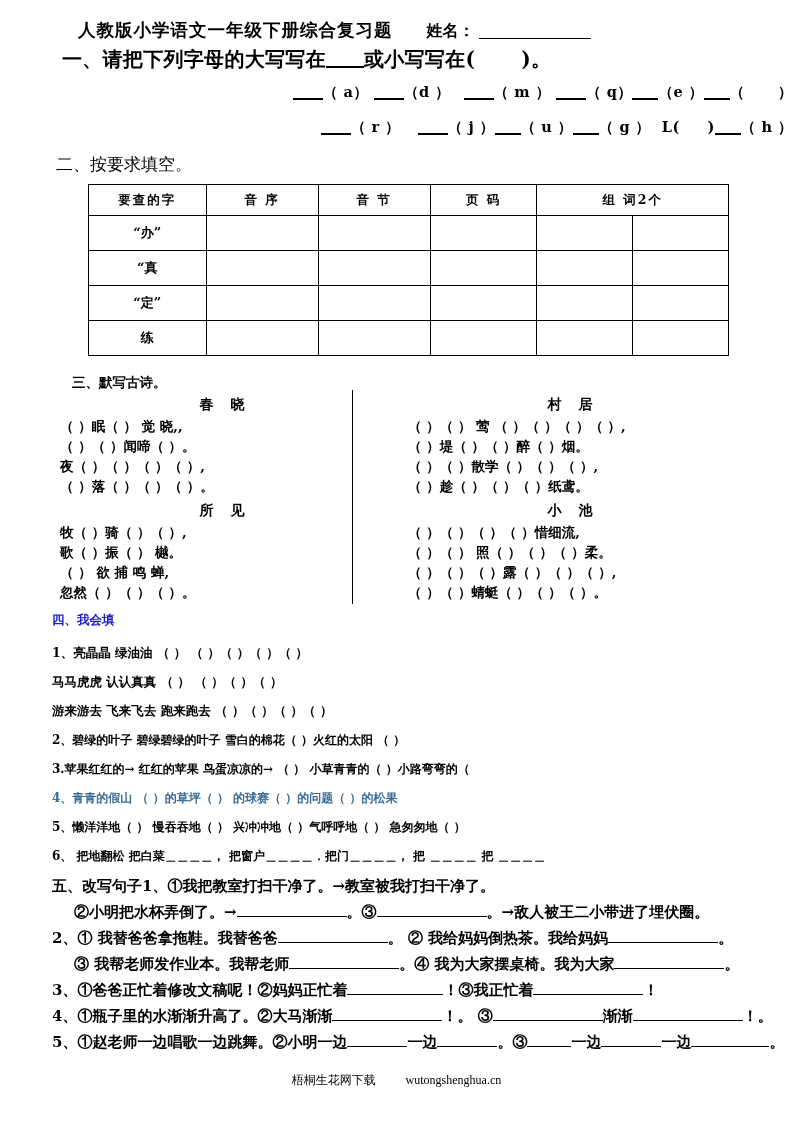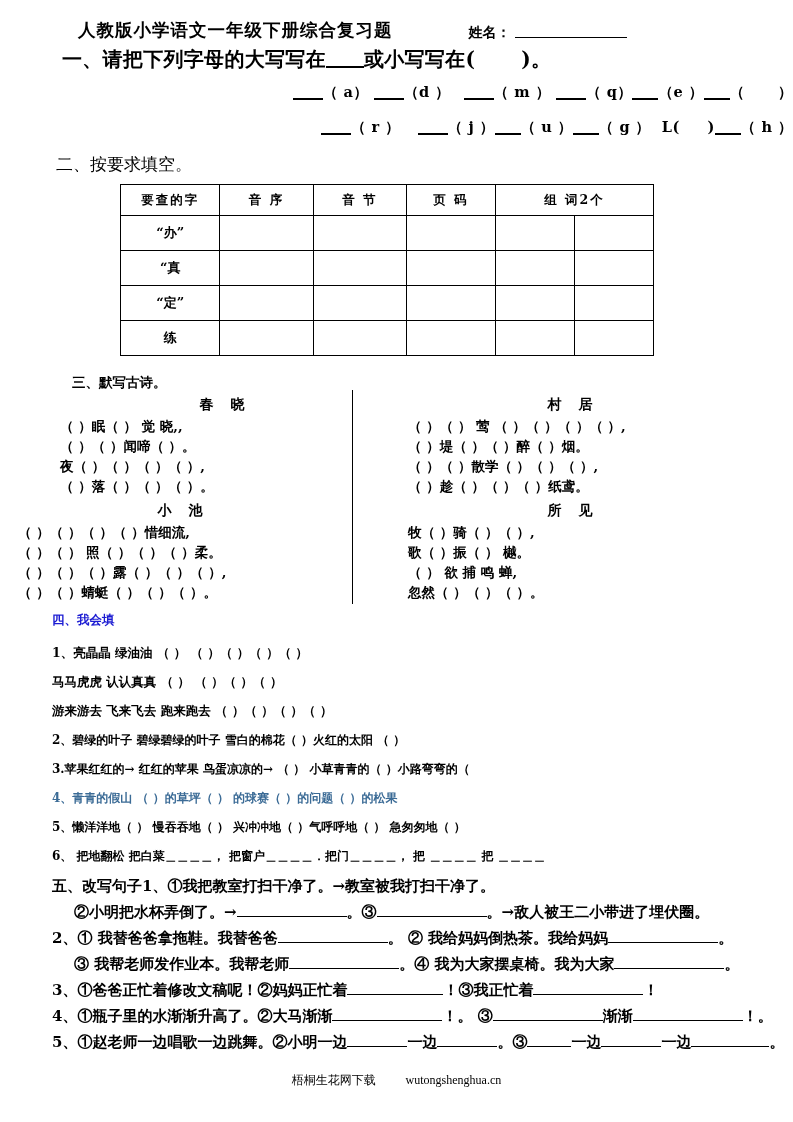--- a/index.html
+++ b/index.html
@@ -15,36 +15,36 @@
 
   
   .header{
     display:flex;align-items:flex-end;
     padding:18px 0 0 78px;
   }
   .doc-title{
     font-size:17.5px;font-weight:bold;letter-spacing:1px;
     font-family:"DejaVu Serif","Liberation Serif",serif;
   }
-  .name-block{margin-left:76px;display:flex;align-items:flex-start;font-size:14px;font-weight:bold;}
+  .name-block{margin-left:34px;display:flex;align-items:center;font-size:16px;font-weight:bold;}
   .name-line{width:112px;border-bottom:1.8px solid #000;height:13px;margin-left:4px;}
 
   
   .sec1-title{font-size:20px;font-weight:bold;margin:4px 0 0 62px;letter-spacing:.3px;}
   .sec1-title .blank{display:inline-block;width:38px;border-bottom:2px solid #000;vertical-align:-2px;}
   .letters{margin:10px 0 0 118px;font-size:14.5px;font-weight:bold;letter-spacing:.5px;}
   .letters .lrow{margin-bottom:16px;white-space:nowrap;text-align:right;}
   .letters .bl{display:inline-block;width:30px;border-bottom:2.2px solid #000;vertical-align:-3px;}
   .letters .bl-s{display:inline-block;width:26px;border-bottom:2.2px solid #000;vertical-align:-3px;}
 
   
   .sec2-title{font-size:17px;font-weight:normal;margin:10px 0 0 56px;}
   table.fill{
-    border-collapse:collapse;margin:8px 0 0 120px;
-    width:534px;
+    border-collapse:collapse;margin:8px 0 0 88px;
+    width:641px;
   }
   table.fill td,table.fill th{
     border:1.1px solid #000;
     font-size:12.5px;font-weight:bold;
     text-align:center;
     font-family:"DejaVu Serif","Liberation Serif",serif;
   }
   table.fill thead td{height:28px;letter-spacing:2px;}
   table.fill tbody td{height:32px;}
   table.fill tbody td.ch{font-size:13px;}
@@ -184,34 +184,34 @@
       <div class="poemcol right">
         <div class="ptitle">村 居</div>
         <div class="pline">（   ）（  ） 莺 （   ）（   ）（   ）（   ）,</div>
         <div class="pline">（   ）堤（    ）（     ）醉（   ）烟。</div>
         <div class="pline"> （   ）（    ）散学（   ）（   ）（    ）,</div>
         <div class="pline"> （   ）趁（  ）（    ）（   ）纸鸢。</div>
       </div>
     </div>
 
     <div class="poemgrid" style="margin-top:4px">
+      <div class="poemcol left">
+        <div class="ptitle">所 见</div>
+        <div class="pline">牧（    ）骑（  ）（    ）,</div>
+        <div class="pline">歌（    ）振（    ）  樾。</div>
+        <div class="pline">（    ）  欲  捕 鸣  蝉,</div>
+        <div class="pline"> 忽然（   ）（    ）（    ）。</div>
+      </div>
+
       <div class="poemcol right">
         <div class="ptitle">小   池</div>
         <div class="pline">（    ）（   ）（   ）（    ）惜细流,</div>
         <div class="pline">（    ）（   ） 照（   ）（   ）（   ）柔。</div>
         <div class="pline">（    ）（    ）（   ）露（  ）（   ）（   ）,</div>
         <div class="pline">（    ）（    ）蜻蜓（   ）（   ）（    ）。</div>
-      </div>
-
-      <div class="poemcol left">
-        <div class="ptitle">所 见</div>
-        <div class="pline">牧（    ）骑（  ）（    ）,</div>
-        <div class="pline">歌（    ）振（    ）  樾。</div>
-        <div class="pline">（    ）  欲  捕 鸣  蝉,</div>
-        <div class="pline"> 忽然（   ）（    ）（    ）。</div>
       </div>
     </div>
   </div>
 
   <div class="sec4">
     <div class="sec4-title">四、我会填</div>
     <div class="q">1、亮晶晶  绿油油  （         ） （         ）（         ）（         ）（         ）</div>
     <div class="q">马马虎虎  认认真真  （        ）  （       ）（       ）（       ）</div>
     <div class="q">游来游去  飞来飞去  跑来跑去 （       ）（       ）（       ）（       ）</div>
     <div class="q small">2、碧绿的叶子  碧绿碧绿的叶子    雪白的棉花（                ）火红的太阳  （         ）</div>

